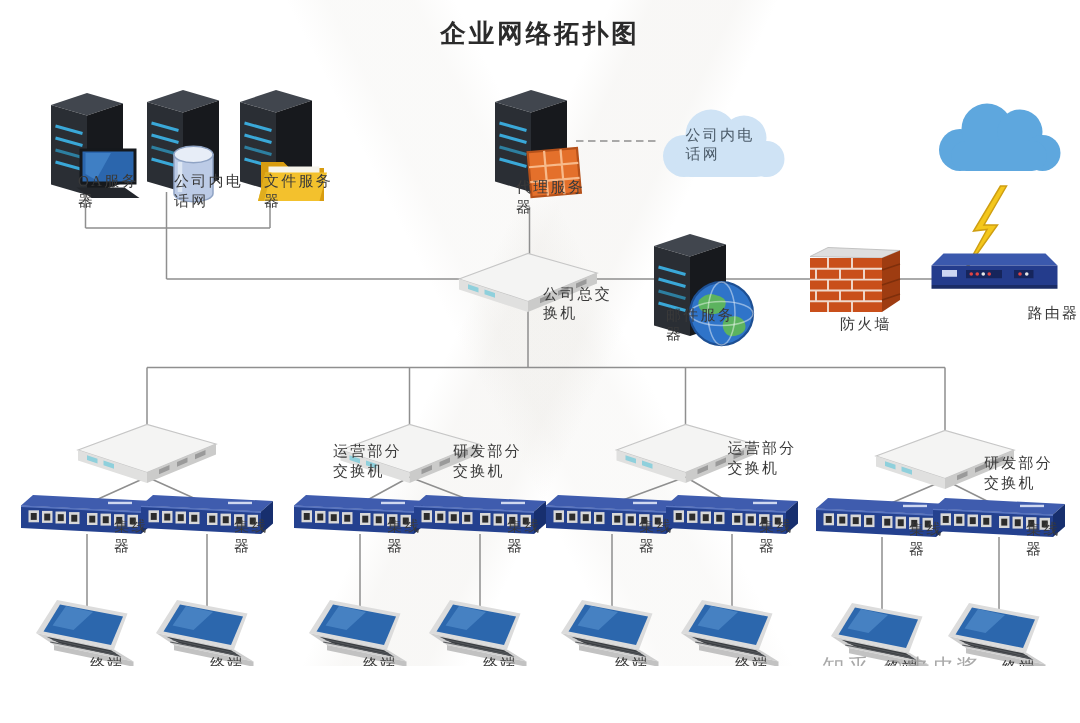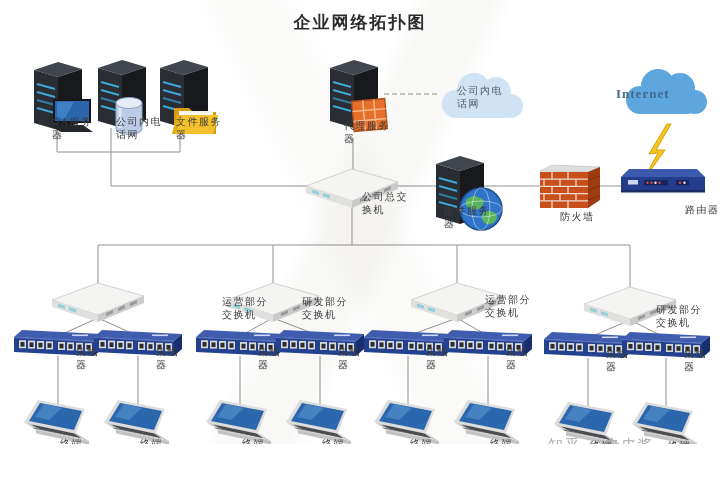--- a/index.html
+++ b/index.html
@@ -226,21 +226,20 @@
         <use href="#sym-cloud" xlink:href="#sym-cloud"></use>
       </svg>
   </div>
   <div class="lbl w4 cloudtxt" style="left:457px;top:85px">公司内电话网</div>
 
   <div class="node cl-blue" style="left:616px;top:58px">
     <svg width="100" height="68">
         <use href="#sym-cloud" xlink:href="#sym-cloud"></use>
       </svg>
   </div>
-  <div class="lbl inet" style="left:616px;top:86px">Internet</div>
 
   <div class="node" style="left:304px;top:166px">
     <svg width="96" height="44">
         <use href="#sym-switch" xlink:href="#sym-switch"></use>
       </svg>
   </div>
   <div class="lbl w4" style="left:362px;top:191px">公司总交换机</div>
 
   <div class="node" style="left:430px;top:152px">
     <svg width="60" height="74">

